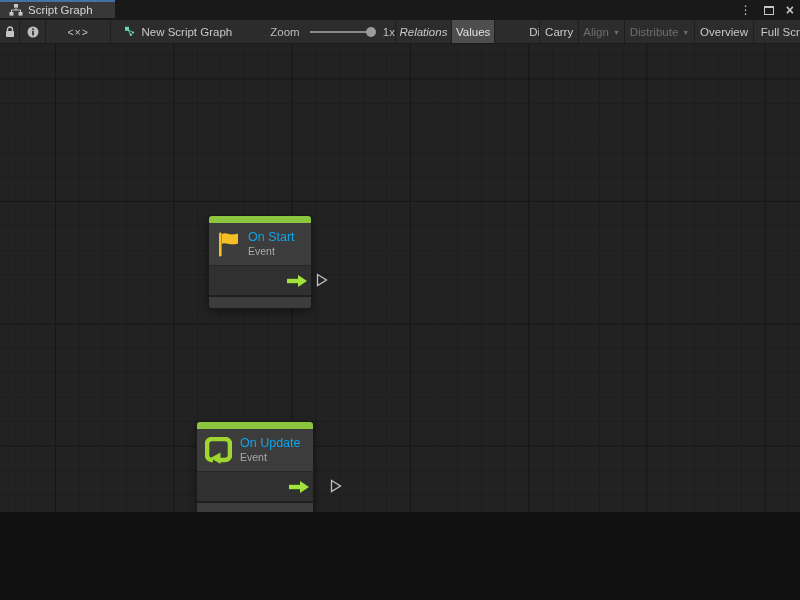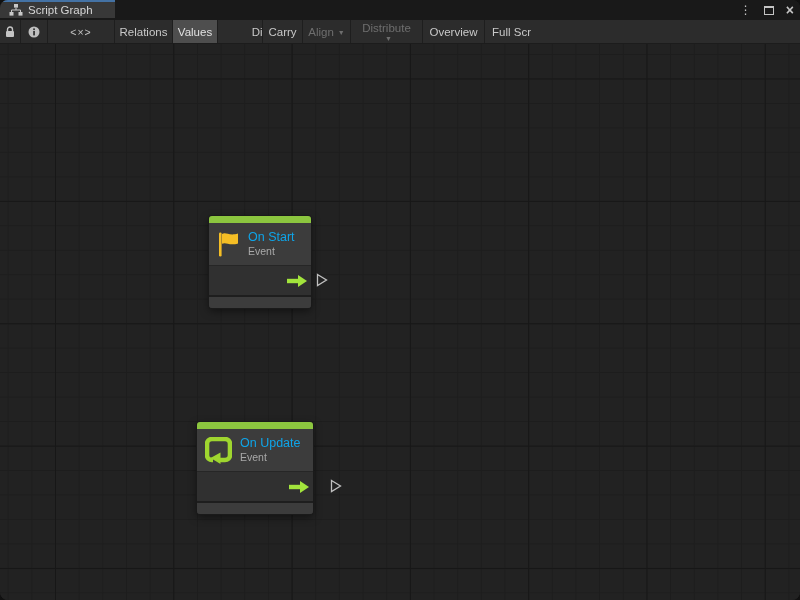--- a/index.html
+++ b/index.html
@@ -1,19 +1,19 @@
 <!DOCTYPE html>
 <html><head>
 <meta charset="utf-8">
 <style>
   html,body{margin:0;padding:0;background:#111;}
   #app{
-    position:relative;width:800px;height:600px;overflow:hidden;
+    position:relative;width:800px;height:512px;overflow:hidden;
     font-family:"Liberation Sans","DejaVu Sans",sans-serif;
-    background:#222222;user-select:none;border-radius:8px;
+    background:#222222;user-select:none;
   }
   
   .titlebar{position:absolute;left:0;top:0;width:800px;height:20px;background:#191919;}
   .tab{
     position:absolute;left:0;top:0;height:18px;width:115px;background:#383838;
     border-top:2px solid #4472A4;display:flex;align-items:center;gap:5px;padding-left:9px;box-sizing:border-box;
   }
   .tab-label{font-size:11.5px;color:#D6D6D6;white-space:nowrap;}
   .win-controls{position:absolute;right:6px;top:0;height:20px;display:flex;align-items:center;gap:12px;}
   .kebab{font-size:12px;color:#C4C4C4;line-height:1;}
@@ -31,22 +31,22 @@
   }
   .tbtn.icon-btn{color:#C4C4C4;}
   .w-lock{width:21px;} .w-info{width:27px;} .w-code{width:67px;}
   .midsec{width:285px;display:flex;align-items:center;border-right:1px solid #1E1E1E;box-sizing:border-box;}
   .graph-icon{margin-left:14px;}
   .graph-name{margin-left:7px;font-size:11.5px;color:#C9C9C9;white-space:nowrap;}
   .zoom-label{margin-left:38px;font-size:11.5px;color:#BDBDBD;}
   .zoom-track{position:relative;margin-left:10px;width:88px;height:2px;background:#8A8A8A;}
   .zoom-knob{position:absolute;right:-2px;top:-4px;width:10px;height:10px;border-radius:50%;background:#9B9B9B;}
   .zoom-value{margin-left:9px;font-size:11.5px;color:#BDBDBD;}
-  .w-relations{width:58px;} .w-values{width:45px;} .w-dim{width:28px;padding-left:44px;} .w-carry{width:40px;}
-  .w-align{width:48px;} .w-distribute{width:72px;flex-direction:column;} .w-overview{width:62px;} .w-fullscr{width:47px;border-right:none;justify-content:center;padding-left:6px;}
+  .w-relations{width:58px;font-style:italic;} .w-values{width:45px;} .w-dim{width:28px;padding-left:44px;} .w-carry{width:40px;}
+  .w-align{width:48px;} .w-distribute{width:72px;} .w-overview{width:62px;} .w-fullscr{width:47px;border-right:none;justify-content:center;padding-left:6px;}
   .tbtn.active{background:#4E4E4E;color:#E2E2E2;}
   .tbtn.disabled{color:#6E6E6E;}
   .dd-arrow{font-size:7px;margin-left:4px;position:relative;top:1px;}
   .codeglyph{font-size:10.5px;letter-spacing:1px;color:#C4C4C4;}
   
   .canvas{
     position:absolute;left:0;top:44px;width:800px;height:556px;
     background-color:#222222;
     background-image:
       linear-gradient(to right,#171717 1px,transparent 1px),
@@ -111,20 +111,34 @@
         <circle cx="6" cy="6" r="5.5" fill="#BEBEBE"></circle>
         <rect x="5.2" y="2.4" width="1.7" height="1.7" fill="#2C2C2C"></rect>
         <rect x="5.2" y="5" width="1.7" height="4.4" fill="#2C2C2C"></rect>
       </svg>
     </div>
 
     <div class="tbtn icon-btn w-code">
       <span class="codeglyph">&lt;×&gt;</span>
     </div>
 
+    <div class="midsec">
+      <svg class="graph-icon" width="13" height="13" viewBox="0 0 13 13">
+        <rect x="0" y="0" width="5.5" height="5.5" fill="#66D9BE"></rect>
+        <path d="M4.5 4.5 L10.5 7.5 M4.5 4.5 L7.5 10.5" stroke="#66D9BE" stroke-width="1.2" fill="none"></path>
+        <circle cx="11" cy="8" r="1.6" fill="#66D9BE"></circle>
+        <circle cx="8" cy="11" r="1.6" fill="#66D9BE"></circle>
+      </svg>
+      <span class="graph-name">New Script Graph</span>
+      <span class="zoom-label">Zoom</span>
+      <span class="zoom-track">
+        <span class="zoom-knob"></span>
+      </span>
+      <span class="zoom-value">1x</span>
+    </div>
 
     <div class="tbtn w-relations">
       <span>Relations</span>
     </div>
     <div class="tbtn active w-values">
       <span>Values</span>
     </div>
     <div class="tbtn w-dim">
       <span>Dim</span>
     </div>

